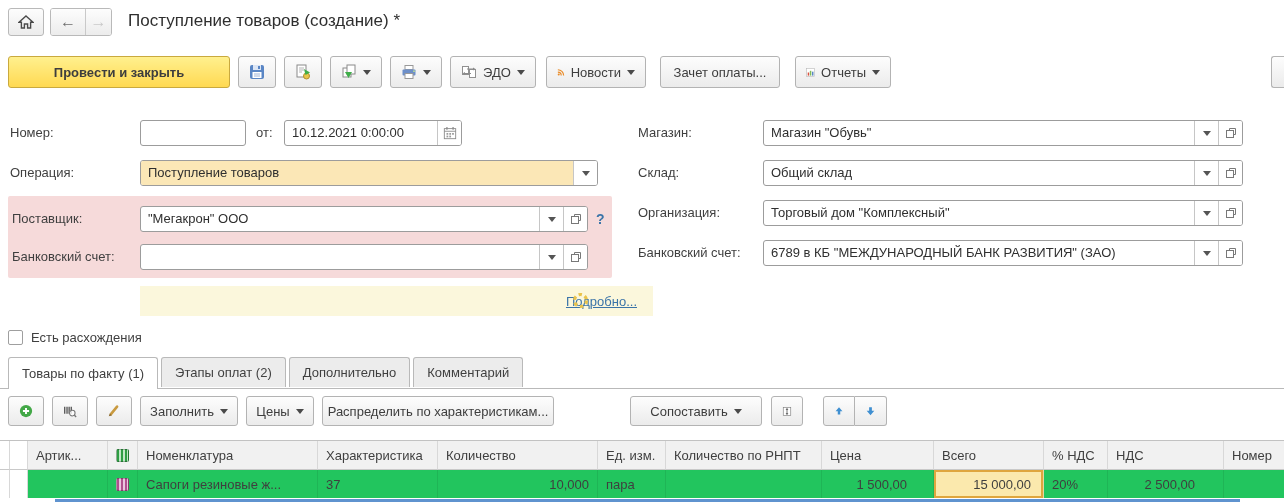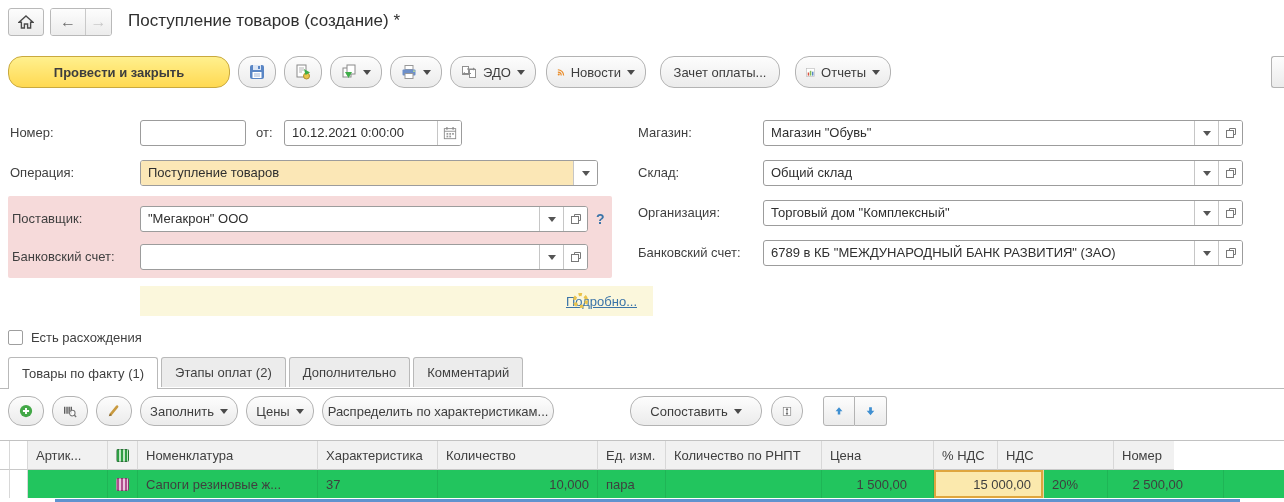--- a/index.html
+++ b/index.html
@@ -19,21 +19,21 @@
   .navgroup { position:absolute; top:8px; height:28px; display:flex; border:1px solid #b9b9b9; border-radius:3px; overflow:hidden; }
   .navgroup > div { display:flex; align-items:center; justify-content:center; background:linear-gradient(#fdfdfd,#ececec); }
   .navgroup .sep { width:1px; background:#c9c9c9; }
   .arrow-glyph { font-size:16px; line-height:1; }
   .page-title { position:absolute; left:128px; top:11px; font-size:17px; color:#2f2f2f; white-space:nowrap; }
 
   
   .btn {
     position:absolute; top:56px; height:32px; padding:0 10px;
     display:flex; align-items:center; justify-content:center; gap:6px;
-    background:linear-gradient(#fdfdfd,#ebebeb); border:1px solid #b3b3b3; border-radius:14px;
+    background:linear-gradient(#fdfdfd,#ebebeb); border:1px solid #b3b3b3; border-radius:3px;
     font-size:13px; color:#3d3d3d; white-space:nowrap; cursor:default;
   }
   .btn-yellow { background:linear-gradient(#fff08e,#ffd952); border-color:#c9a93e; font-weight:bold; }
   .caret { width:0; height:0; border-left:4px solid transparent; border-right:4px solid transparent; border-top:5px solid #4a4a4a; }
   .btn-cut { position:absolute; top:56px; height:32px; width:13px; background:linear-gradient(#fdfdfd,#ebebeb);
     border:1px solid #b3b3b3; border-right:none; border-radius:3px 0 0 3px; right:0; }
 
   
   .lbl { position:absolute; height:26px; line-height:26px; white-space:nowrap; }
   .combo {
@@ -385,37 +385,38 @@
     <div class="td" style="width:80px;">Артик...</div>
     <div class="td" style="width:30px; justify-content:center;">
       <span class="bcode green"></span>
     </div>
     <div class="td" style="width:180px;">Номенклатура</div>
     <div class="td" style="width:120px;">Характеристика</div>
     <div class="td" style="width:160px;">Количество</div>
     <div class="td" style="width:68px;">Ед. изм.</div>
     <div class="td" style="width:156px;">Количество по РНПТ</div>
     <div class="td" style="width:112px;">Цена</div>
+    <div class="td" style="width:110px;">Всего</div>
     <div class="td" style="width:64px;">% НДС</div>
     <div class="td" style="width:116px;">НДС</div>
     <div class="td" style="width:60px; border-right:none;">Номер</div>
   </div>
   <div class="trow tdata">
     <div class="td gutter" style="width:10px;"></div>
     <div class="td gutter" style="width:18px;"></div>
     <div class="td" style="width:80px;"></div>
     <div class="td" style="width:30px; justify-content:center;">
       <span class="bcode magenta"></span>
     </div>
     <div class="td" style="width:180px;">Сапоги резиновые ж...</div>
     <div class="td" style="width:120px;">37</div>
     <div class="td num" style="width:160px; ">10,000</div>
     <div class="td" style="width:68px;">пара</div>
     <div class="td" style="width:156px;"></div>
     <div class="td num" style="width:112px; padding-right:26px;">1 500,00</div>
     <div class="td num sel" style="width:110px; padding-right:12px;">15 000,00</div>
     <div class="td" style="width:64px;">20%</div>
-    <div class="td num" style="width:116px; padding-right:40px;">2 500,00</div>
+    <div class="td num" style="width:116px; padding-right:28px;">2 500,00</div>
     <div class="td" style="width:60px; border-right:none;"></div>
   </div>
 </div>
 
 <div class="blue-bottom"></div>
 
 </body></html>

